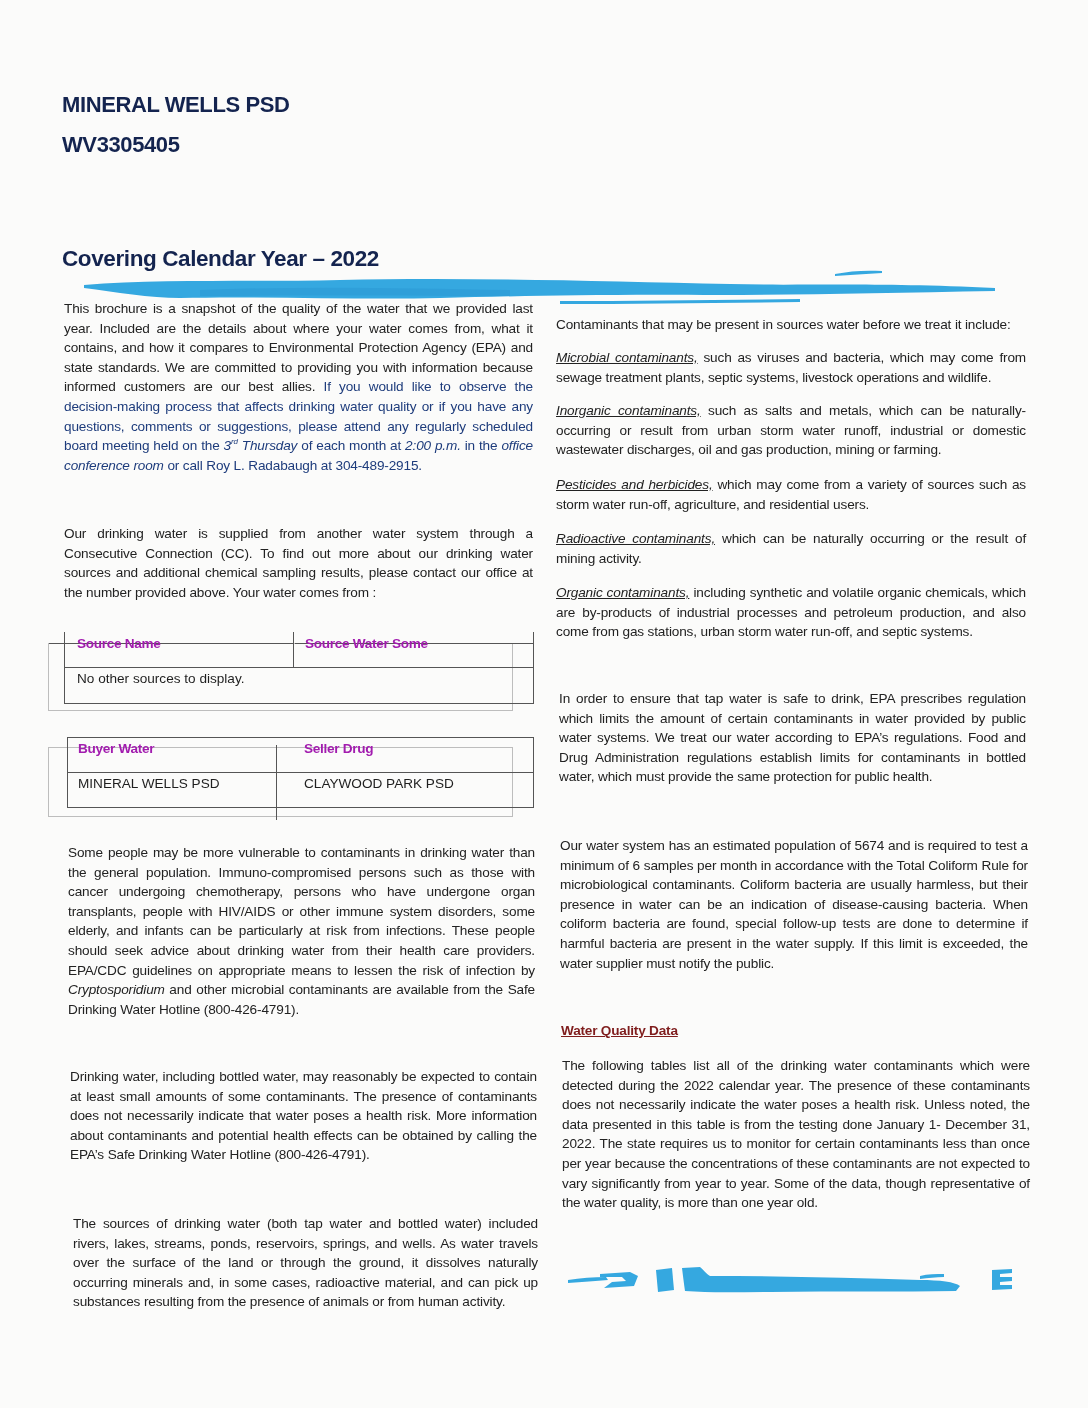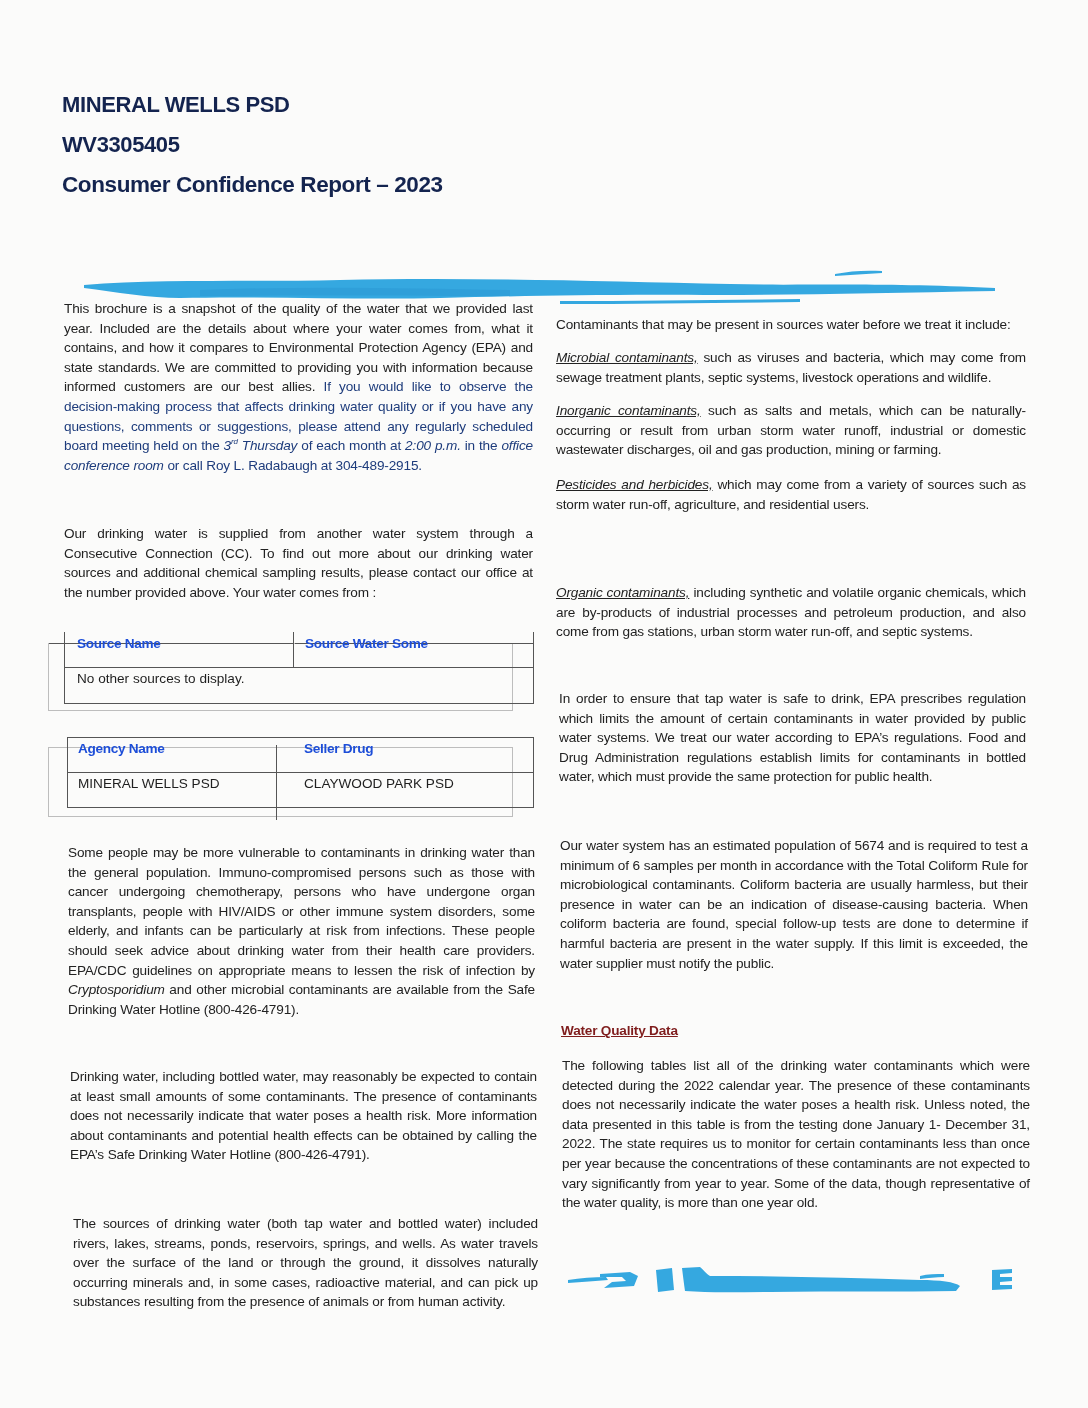--- a/index.html
+++ b/index.html
@@ -52,36 +52,36 @@
       letter-spacing: -0.2px;
     }
 
     
     .tbl {
       position: absolute;
       border: 1.3px solid #555;
       font-size: 13.6px;
     }
     .tbl .cell { position: absolute; white-space: nowrap; }
-    .tbl .hdr { font-weight: bold; color: #1d4ed8; letter-spacing: -0.3px; }
+    .tbl .hdr { font-weight: bold; color: #a21caf; letter-spacing: -0.3px; }
     .tbl .hline { position: absolute; left: 0; right: 0; height: 0; border-top: 1.3px solid #555; }
     .tbl .vline { position: absolute; width: 0; border-left: 1.3px solid #555; }
 
     .ghost { position: absolute; border: 1px solid #bdbdbd; }
 
     .stroke { position: absolute; }
   </style>
 </head>
 <body>
 
 <div class="page">
 
   <div class="title t1">MINERAL WELLS PSD</div>
   <div class="title t2">WV3305405</div>
-  <div class="title t3">Consumer Confidence Report – 2023</div>
+  <div class="title t4">Covering Calendar Year – 2022</div>
 
   <svg class="stroke" style="left:40px; top:268px;" width="980" height="42" viewBox="0 0 980 42">
     <path d="M44 17 C 120 11, 220 14, 300 12 C 420 9, 560 13, 690 16 C 760 18, 830 14, 955 20 L 955 23 C 850 25, 760 27, 680 27 C 560 26, 480 28, 400 30 C 320 32, 220 28, 140 30 C 110 30, 75 24, 44 20 Z" fill="#35a8e0"></path>
     <path d="M160 22 C 260 18, 360 20, 470 22 L 470 28 C 370 28, 260 27, 160 28 Z" fill="#2f9fd9"></path>
     <path d="M520 33 C 600 33, 680 32, 760 31 L 760 34 C 680 35, 600 36, 520 36 Z" fill="#35a8e0"></path>
     <path d="M795 6 C 810 3, 825 2, 842 3 L 842 5 C 826 6, 810 7, 795 8 Z" fill="#35a8e0"></path>
   </svg>
 
   <p class="para col-l" style="top:299px;">
     <span>This brochure is a snapshot of the quality of the water that we provided last year. Included are the details about where your water comes from, what it contains, and how it compares to Environmental Protection Agency (EPA) and state standards. We are committed to providing you with information because informed customers are our best allies.</span><span class="blue"><span> If you would like to observe the decision-making process that affects drinking water quality or if you have any questions, comments or suggestions, please attend any regularly scheduled board meeting held on the </span><em><span>3</span><sup>rd</sup> <span>Thursday</span></em><span> of each month at </span><em>2:00 p.m.</em><span> in the </span><em>office conference room</em><span> or call Roy L. Radabaugh at 304-489-2915.</span></span>
@@ -96,21 +96,21 @@
     <div class="vline" style="left:228px; top:0; height:35px;"></div>
     <div class="cell hdr" style="left:12px; top:4px;">Source Name</div>
     <div class="cell hdr" style="left:240px; top:4px;">Source Water Some</div>
     <div class="hline" style="top:35px;"></div>
     <div class="cell" style="left:12px; top:39px;">No other sources to display.</div>
   </div>
 
   <div class="ghost" style="left:48px; top:747px; width:465px; height:70px;"></div>
   <div class="tbl" style="left:67px; top:737px; width:467px; height:71px;">
     <div class="vline" style="left:208px; top:7px; height:75px;"></div>
-    <div class="cell hdr" style="left:10px; top:3px;">Agency Name</div>
+    <div class="cell hdr" style="left:10px; top:3px;">Buyer Water</div>
     <div class="cell hdr" style="left:236px; top:3px;">Seller Drug</div>
     <div class="hline" style="top:34px;"></div>
     <div class="cell" style="left:10px; top:38px;">MINERAL WELLS PSD</div>
     <div class="cell" style="left:236px; top:38px;">CLAYWOOD PARK PSD</div>
   </div>
 
   <p class="para" style="left:68px; width:467px; top:843px;">
     <span>Some people may be more vulnerable to contaminants in drinking water than the general population. Immuno-compromised persons such as those with cancer undergoing chemotherapy, persons who have undergone organ transplants, people with HIV/AIDS or other immune system disorders, some elderly, and infants can be particularly at risk from infections. These people should seek advice about drinking water from their health care providers. EPA/CDC guidelines on appropriate means to lessen the risk of infection by </span><em>Cryptosporidium</em><span> and other microbial contaminants are available from the Safe Drinking Water Hotline (800-426-4791).</span>
   </p>
 
@@ -122,20 +122,23 @@
 
   <p class="para col-r" style="top:348px;">
     <u><em>Microbial contaminants,</em></u><span> such as viruses and bacteria, which may come from sewage treatment plants, septic systems, livestock operations and wildlife.</span>
   </p>
   <p class="para col-r" style="top:401px;">
     <u><em>Inorganic contaminants,</em></u><span> such as salts and metals, which can be naturally-occurring or result from urban storm water runoff, industrial or domestic wastewater discharges, oil and gas production, mining or farming.</span>
   </p>
   <p class="para col-r" style="top:475px;">
     <u><em>Pesticides and herbicides,</em></u><span> which may come from a variety of sources such as storm water run-off, agriculture, and residential users.</span>
   </p>
+  <p class="para col-r" style="top:529px;">
+    <u><em>Radioactive contaminants,</em></u><span> which can be naturally occurring or the result of mining activity.</span>
+  </p>
   <p class="para col-r" style="top:583px;">
     <u><em>Organic contaminants,</em></u><span> including synthetic and volatile organic chemicals, which are by-products of industrial processes and petroleum production, and also come from gas stations, urban storm water run-off, and septic systems.</span>
   </p>
 
   <p class="para" style="left:559px; width:467px; top:689px;">In order to ensure that tap water is safe to drink, EPA prescribes regulation which limits the amount of certain contaminants in water provided by public water systems. We treat our water according to EPA’s regulations. Food and Drug Administration regulations establish limits for contaminants in bottled water, which must provide the same protection for public health.</p>
 
   <p class="para" style="left:560px; width:468px; top:836px;">Our water system has an estimated population of 5674 and is required to test a minimum of 6 samples per month in accordance with the Total Coliform Rule for microbiological contaminants. Coliform bacteria are usually harmless, but their presence in water can be an indication of disease-causing bacteria. When coliform bacteria are found, special follow-up tests are done to determine if harmful bacteria are present in the water supply. If this limit is exceeded, the water supplier must notify the public.</p>
 
   <div class="heading-wqd">Water Quality Data</div>
 

